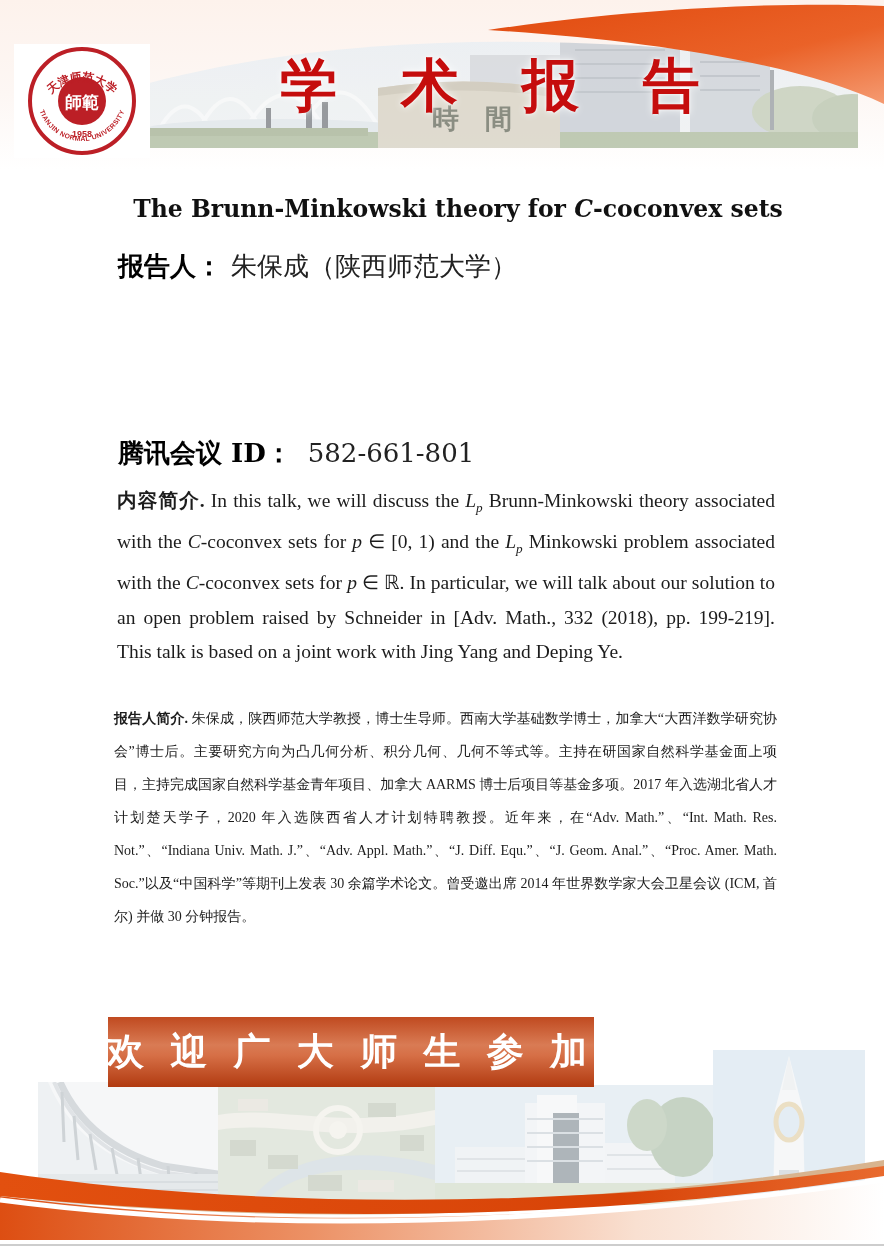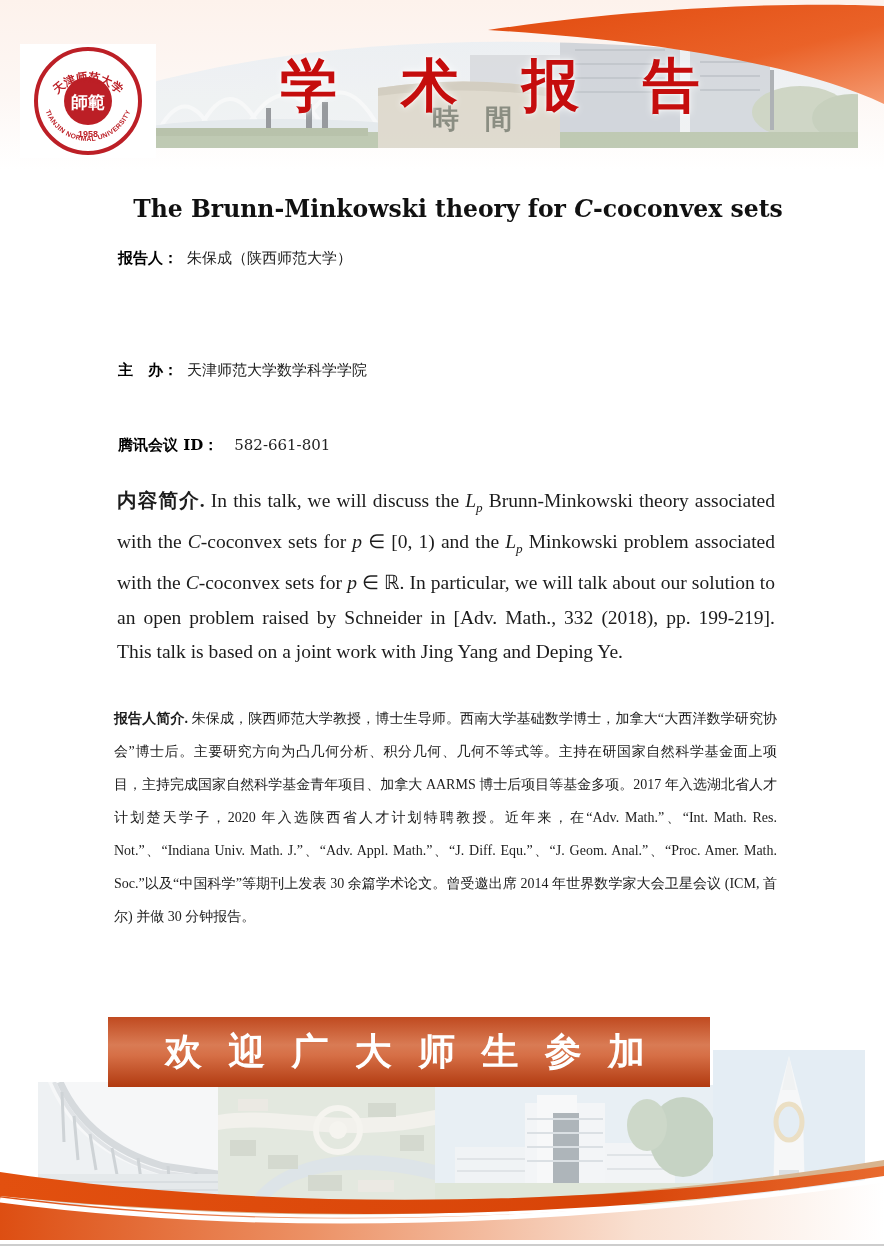--- a/index.html
+++ b/index.html
@@ -17,41 +17,41 @@
     background:linear-gradient(180deg,#fdf2ec 0%,#fdf7f4 55%,#ffffff 100%);}
   .header svg{position:absolute;left:0;top:0;}
   .banner-title{
     position:absolute;left:0;top:48px;width:100%;text-align:center;
     padding-left:120px;box-sizing:border-box;
     font-family:"Liberation Sans","DejaVu Sans",sans-serif;
     font-size:57px;font-weight:900;color:#c50d0d;letter-spacing:24px;
     text-shadow:0 0 9px rgba(255,255,255,.85),0 0 3px rgba(255,255,255,.9);
     white-space:nowrap;
   }
-  .logo-box{position:absolute;left:20px;top:44px;width:136px;height:114px;background:#ffffff;}
+  .logo-box{position:absolute;left:14px;top:44px;width:136px;height:114px;background:#ffffff;}
 
   
   .talk-title{
     position:absolute;left:0;top:179px;width:884px;margin:16px;text-align:center;
     font-size:23.5px;font-weight:bold;color:#111;
   }
-  .info-row{position:absolute;left:118px;font-size:15px;white-space:nowrap;}
+  .info-row{position:absolute;left:118px;font-size:26px;white-space:nowrap;}
   .info-row .lab{font-weight:bold;color:#000;}
   .info-row .val{margin-left:9px;color:#222;}
   .row-0{top:249px;} .row-1{top:305px;} .row-2{top:361px;} .row-3{top:415px;margin-top:21px;}
   .row-3 .val{margin-left:16px;}
 
   .para{position:absolute;text-align:justify;color:#1c1c1c;font-family:Liberation Serif, serif;}
   .abstract{left:117px;top:464px;width:658px;font-size:19.5px;line-height:34.5px;}
   .bio{left:114px;top:688px;width:663px;font-size:14px;line-height:33px;}
   .para sub{font-size:0.68em;}
 
   
   .welcome{
-    position:absolute;left:108px;top:1017px;width:602px;height:70px;
+    position:absolute;left:108px;top:1017px;width:486px;height:70px;
     background:linear-gradient(180deg,#c04a20 0%,#d97b54 40%,#d66f46 55%,#b13a10 100%);
     display:flex;align-items:center;justify-content:center;
     font-family:"Liberation Sans","DejaVu Sans",sans-serif;
     font-size:37px;font-weight:bold;color:#ffffff;letter-spacing:8px;white-space:nowrap;text-align:right;
   }
 
   
   .photos{position:absolute;left:0;top:0;width:884px;height:1248px;pointer-events:none;}
   .photo{position:absolute;opacity:.5;overflow:hidden;}
   .photo svg{display:block;}
@@ -155,23 +155,20 @@
         </text>
       </svg>
     </div>
   </div>
 
   <h1 class="talk-title"><span>The Brunn-Minkowski theory for </span><span style="font-style: italic;">C</span><span>-coconvex sets</span></h1>
 
   <div class="info-row row-0">
     <span class="lab">报告人：</span><span class="val">朱保成（陕西师范大学）</span>
   </div>
-  <div class="info-row row-2">
-    <span class="lab">主　办：</span><span class="val">天津师范大学数学科学学院</span>
-  </div>
   <div class="info-row row-3">
     <span class="lab">腾讯会议 ID：</span><span class="val">582-661-801</span>
   </div>
 
   <p class="para abstract"><span style="font-weight: bold;">内容简介.</span><span> In this talk, we will discuss the </span><span style="font-style: italic;">L</span><sub style="font-style: italic;">p</sub><span> Brunn-Minkowski theory associated with the </span><span style="font-style: italic;">C</span><span>-coconvex sets for </span><span style="font-style: italic;">p</span><span> ∈ [0, 1) and the </span><span style="font-style: italic;">L</span><sub style="font-style: italic;">p</sub><span> Minkowski problem associated with the </span><span style="font-style: italic;">C</span><span>-coconvex sets for </span><span style="font-style: italic;">p</span><span> ∈ ℝ. In particular, we will talk about our solution to an open problem raised by Schneider in [Adv. Math., 332 (2018), pp. 199-219]. This talk is based on a joint work with Jing Yang and Deping Ye.</span></p>
   <p class="para bio"><span style="font-weight: bold;">报告人简介.</span><span> 朱保成，陕西师范大学教授，博士生导师。西南大学基础数学博士，加拿大“大西洋数学研究协会”博士后。主要研究方向为凸几何分析、积分几何、几何不等式等。主持在研国家自然科学基金面上项目，主持完成国家自然科学基金青年项目、加拿大 AARMS 博士后项目等基金多项。2017 年入选湖北省人才计划楚天学子，2020 年入选陕西省人才计划特聘教授。近年来，在“Adv. Math.”、“Int. Math. Res. Not.”、“Indiana Univ. Math. J.”、“Adv. Appl. Math.”、“J. Diff. Equ.”、“J. Geom. Anal.”、“Proc. Amer. Math. Soc.”以及“中国科学”等期刊上发表 30 余篇学术论文。曾受邀出席 2014 年世界数学家大会卫星会议 (ICM, 首尔) 并做 30 分钟报告。</span></p>
 
   <div class="photos">
     <div class="photo ph1">
       <svg width="180" height="123" viewBox="0 0 180 123">

